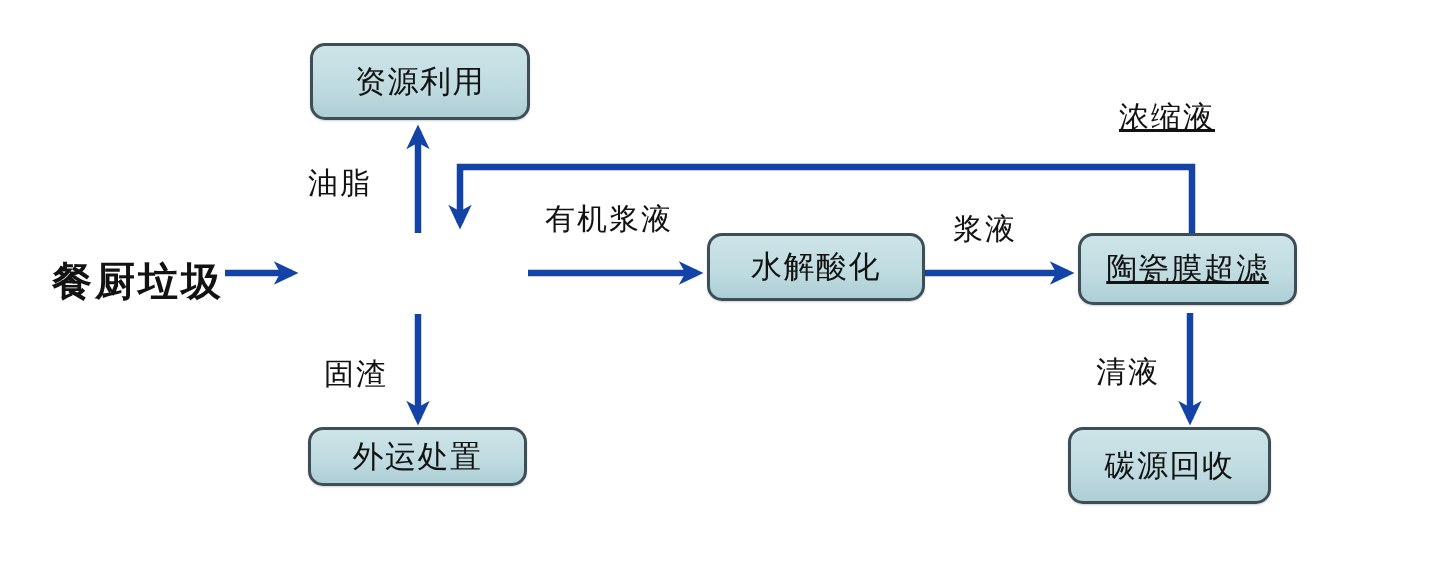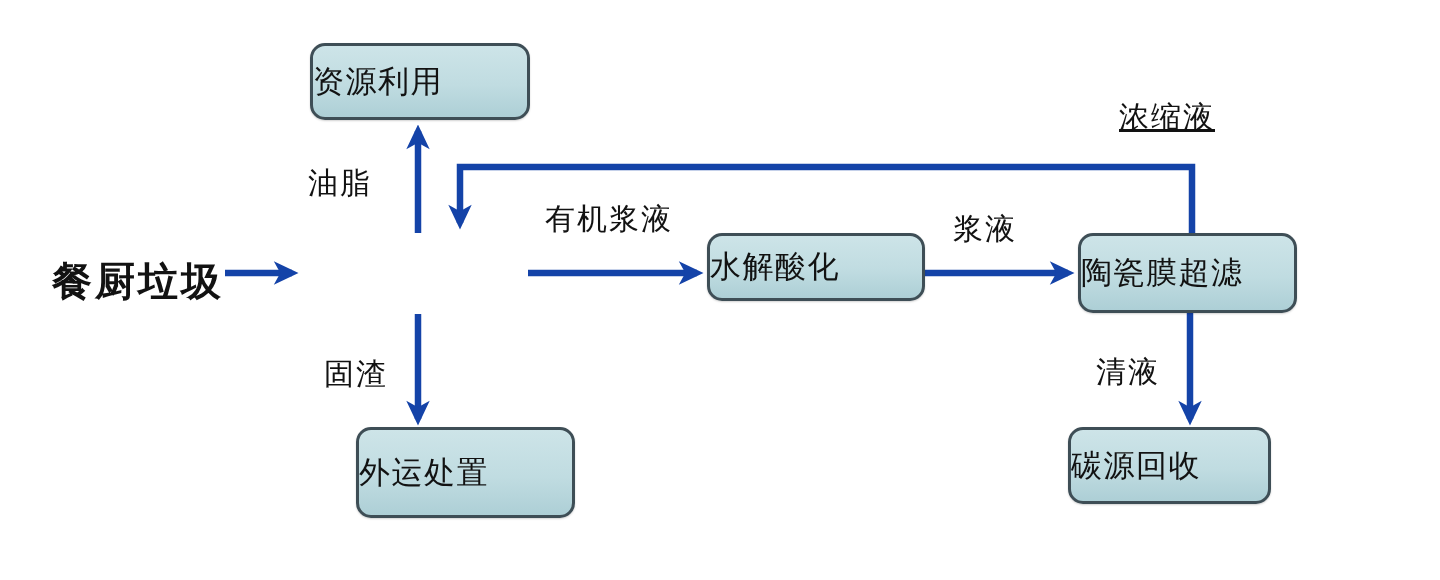--- a/index.html
+++ b/index.html
@@ -21,21 +21,21 @@
     stroke-width: 6.5;
     fill: none;
     stroke-linejoin: miter;
   }
   .arrowhead { fill: var(--arrow, #1443a8); }
   .node {
     position: absolute;
     box-sizing: border-box;
     display: flex;
     align-items: center;
-    justify-content: flex-start;
+    justify-content: center;
     border: 3.5px solid var(--box-border, #3e4e56);
     border-radius: 15px;
     background: linear-gradient(180deg,
       var(--box-fill-light, #cde4e8) 0%,
       var(--box-fill, #c0dce1) 55%,
       var(--box-fill-dark, #adcfd6) 100%);
     font-size: 31px;
     letter-spacing: 1.5px;
     color: var(--text, #121212);
     box-shadow: 0 1px 2px rgba(0,0,0,0.18);
@@ -77,29 +77,29 @@
     <path class="edge" d="M1192,233 L1192,167 L460,167 L460,223" marker-end="url(#ah)"></path>
   </svg>
 
   <div class="source-label" style="left:52px; top:254px;">餐厨垃圾</div>
 
   <div class="node" style="left:310px; top:43px; width:220px; height:77px;">
     <span>资源利用</span>
   </div>
 
 
-  <div class="node" style="left:308px; top:427px; width:219px; height:91px;margin-left:48px;">
+  <div class="node" style="left:308px; top:427px; width:219px; height:59px;">
     <span>外运处置</span>
   </div>
 
   <div class="node" style="left:707px; top:233px; width:218px; height:68px;">
     <span>水解酸化</span>
   </div>
 
-  <div class="node" style="left:1078px; top:233px; width:219px; height:80px;">
+  <div class="node" style="left:1078px; top:233px; width:219px; height:72px;text-decoration:underline;">
     <span>陶瓷膜超滤</span>
   </div>
 
   <div class="node" style="left:1068px; top:427px; width:203px; height:77px;">
     <span>碳源回收</span>
   </div>
 
   <div class="edge-label" style="left:308px; top:163px;">油脂</div>
 
   <div class="edge-label" style="left:324px; top:354px;">固渣</div>

